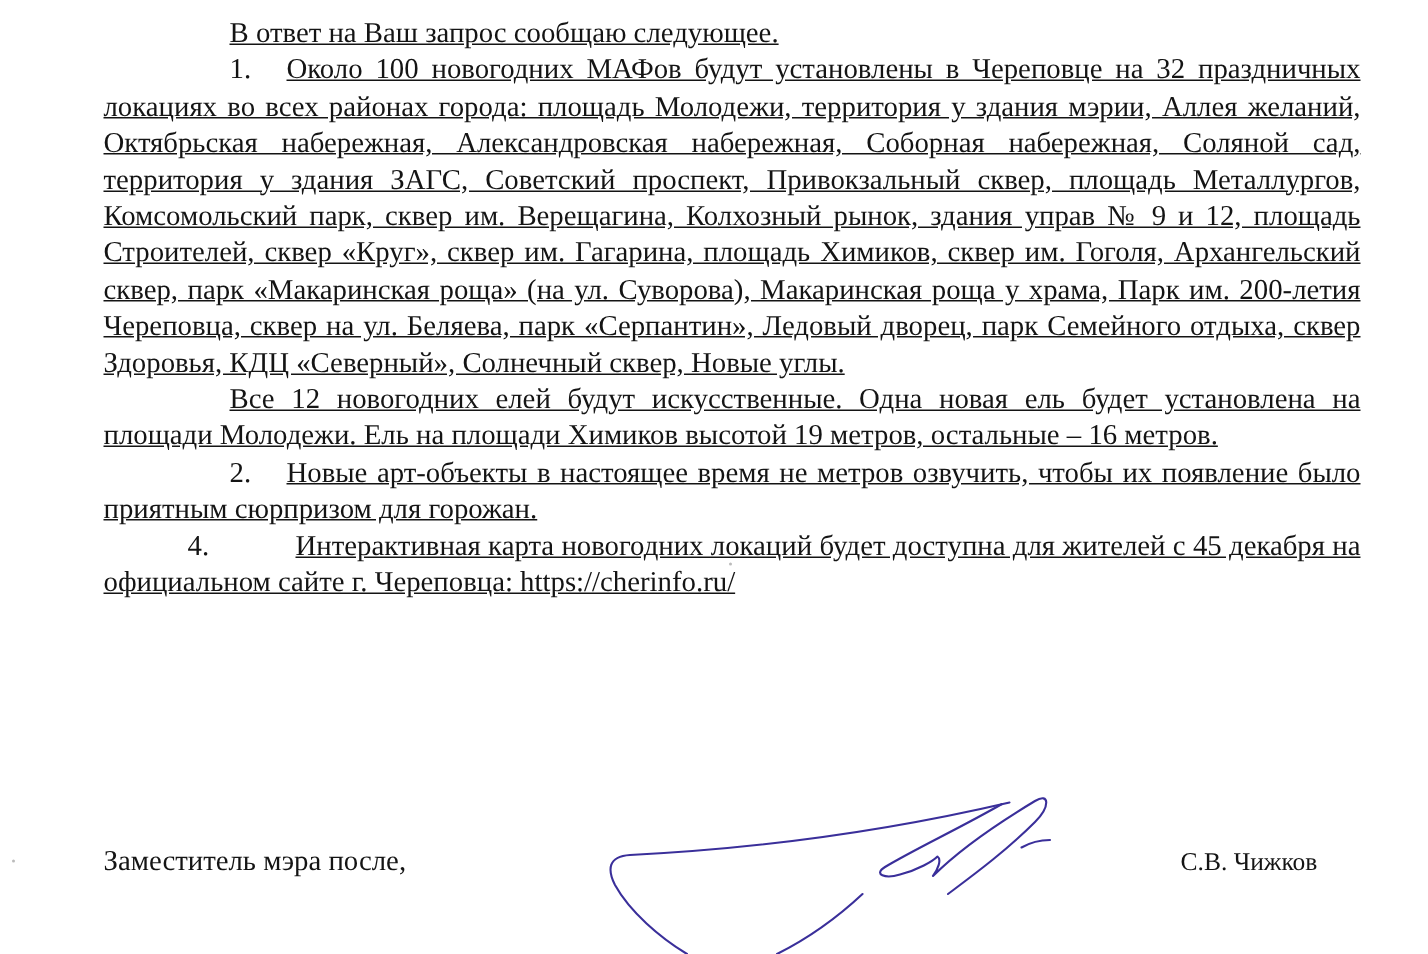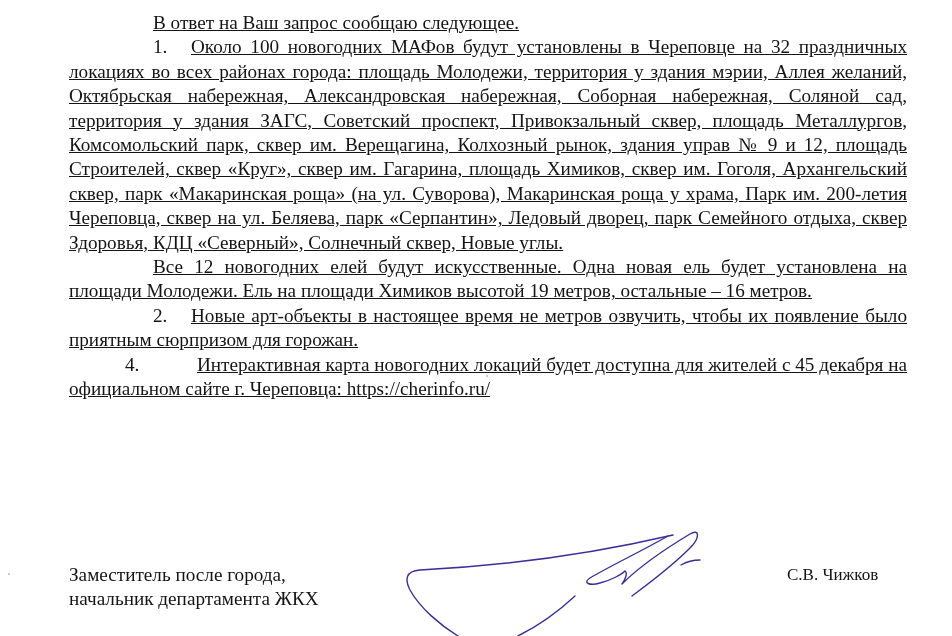--- a/index.html
+++ b/index.html
@@ -39,22 +39,21 @@
 
   <p class="p indent">Все 12 новогодних елей будут искусственные. Одна новая ель будет установлена на площади Молодежи. Ель на площади Химиков высотой 19 метров, остальные – 16 метров.</p>
 
   <p class="p indent"><span class="num n1">2.</span><span>Новые арт-объекты в настоящее время не метров озвучить, чтобы их появление было приятным сюрпризом для горожан.</span></p>
 
 
   <p class="p indent" style="text-indent:56px;"><span class="num n4">4.</span><span>Интерактивная карта новогодних локаций будет доступна для жителей с 45 декабря на официальном сайте г. Череповца: https://cherinfo.ru/</span></p>
 </div>
 
 <div class="sig-left">
-  <div>Заместитель после города,</div>
-  <div>начальник департамента ЖКХ</div>
+  <div>Заместитель мэра после,</div>
 </div>
 
 <div class="sig-right">С.В. Чижков</div>
 
 <svg class="signature" viewBox="0 0 952 636" xmlns="http://www.w3.org/2000/svg">
   <g fill="none" stroke="#3a2f9a" stroke-width="1.4" stroke-linecap="round" stroke-linejoin="round">
     <path d="M673 535 C 600 552, 520 565, 420 570 C 405 571, 405 580, 410 590 C 420 608, 440 625, 458 636"></path>
     <path d="M668 536 C 640 552, 610 566, 590 578 C 582 583, 590 586, 600 583 C 612 580, 622 574, 625 571 C 628 573, 625 580, 622 584 C 636 570, 660 552, 690 534 C 700 528, 700 538, 690 548 C 670 568, 648 584, 632 596"></path>
     <path d="M681 565 C 688 561, 694 560, 700 560"></path>
     <path d="M575 596 C 560 610, 540 625, 518 636"></path>

